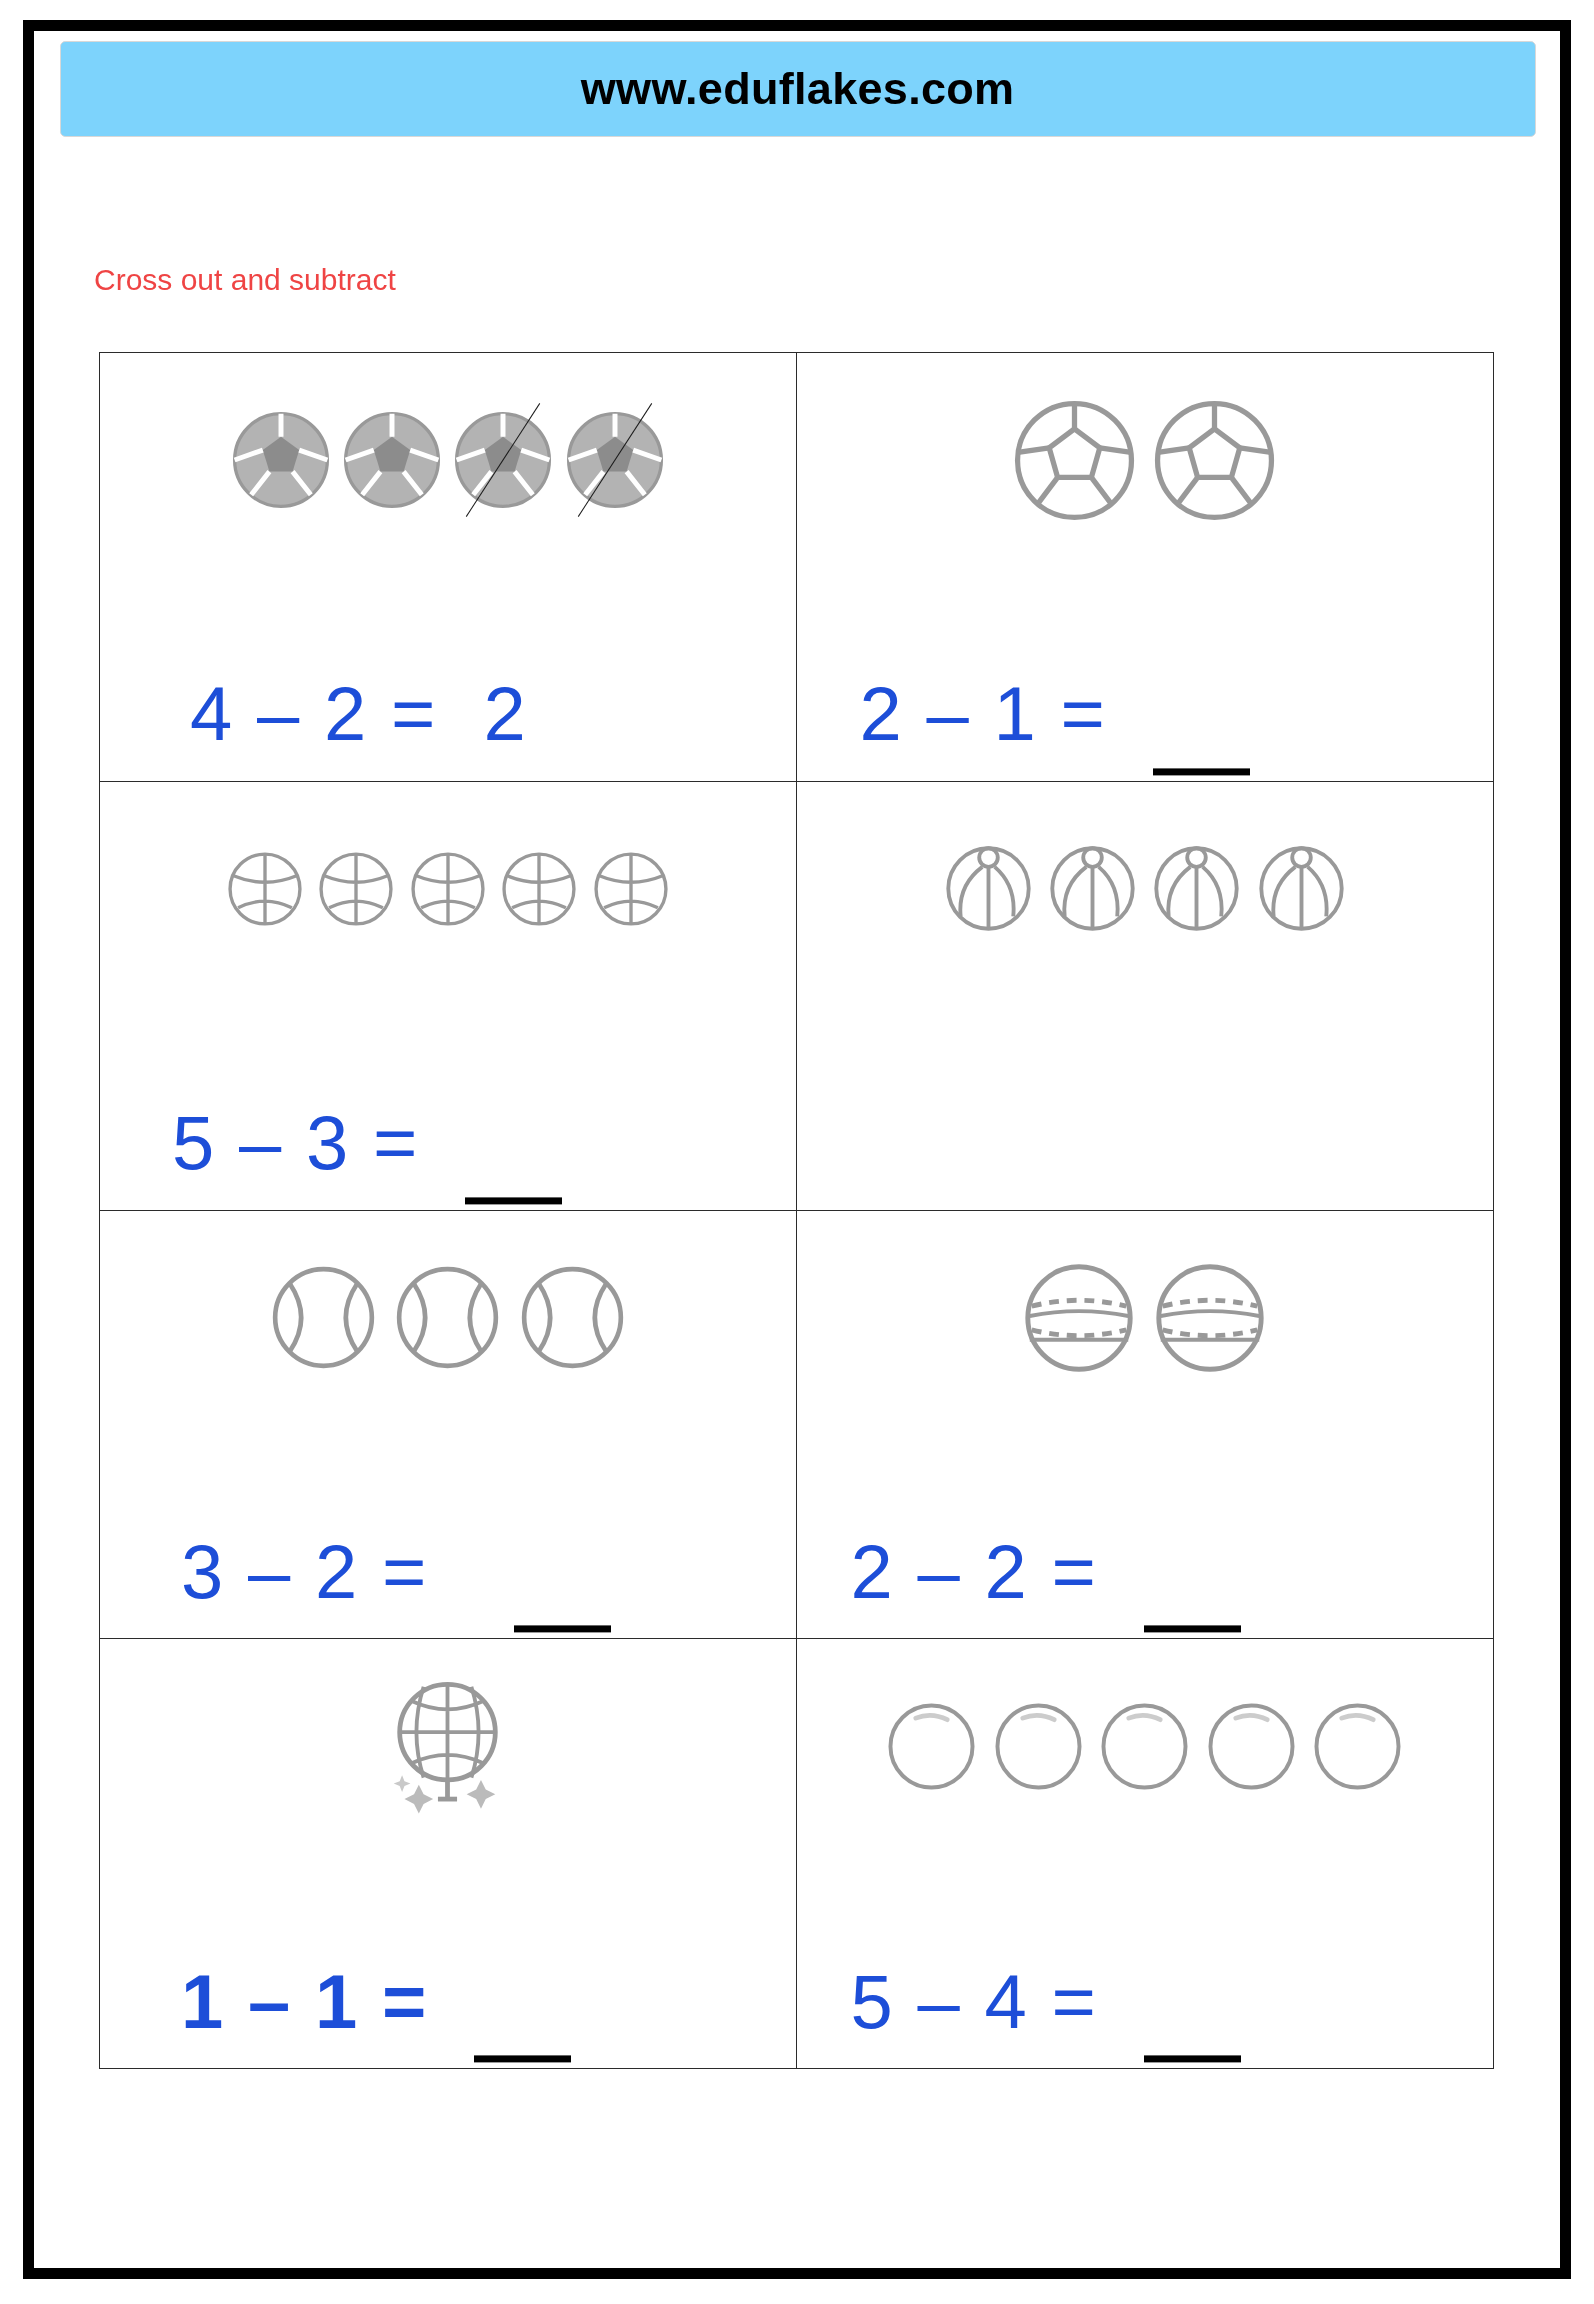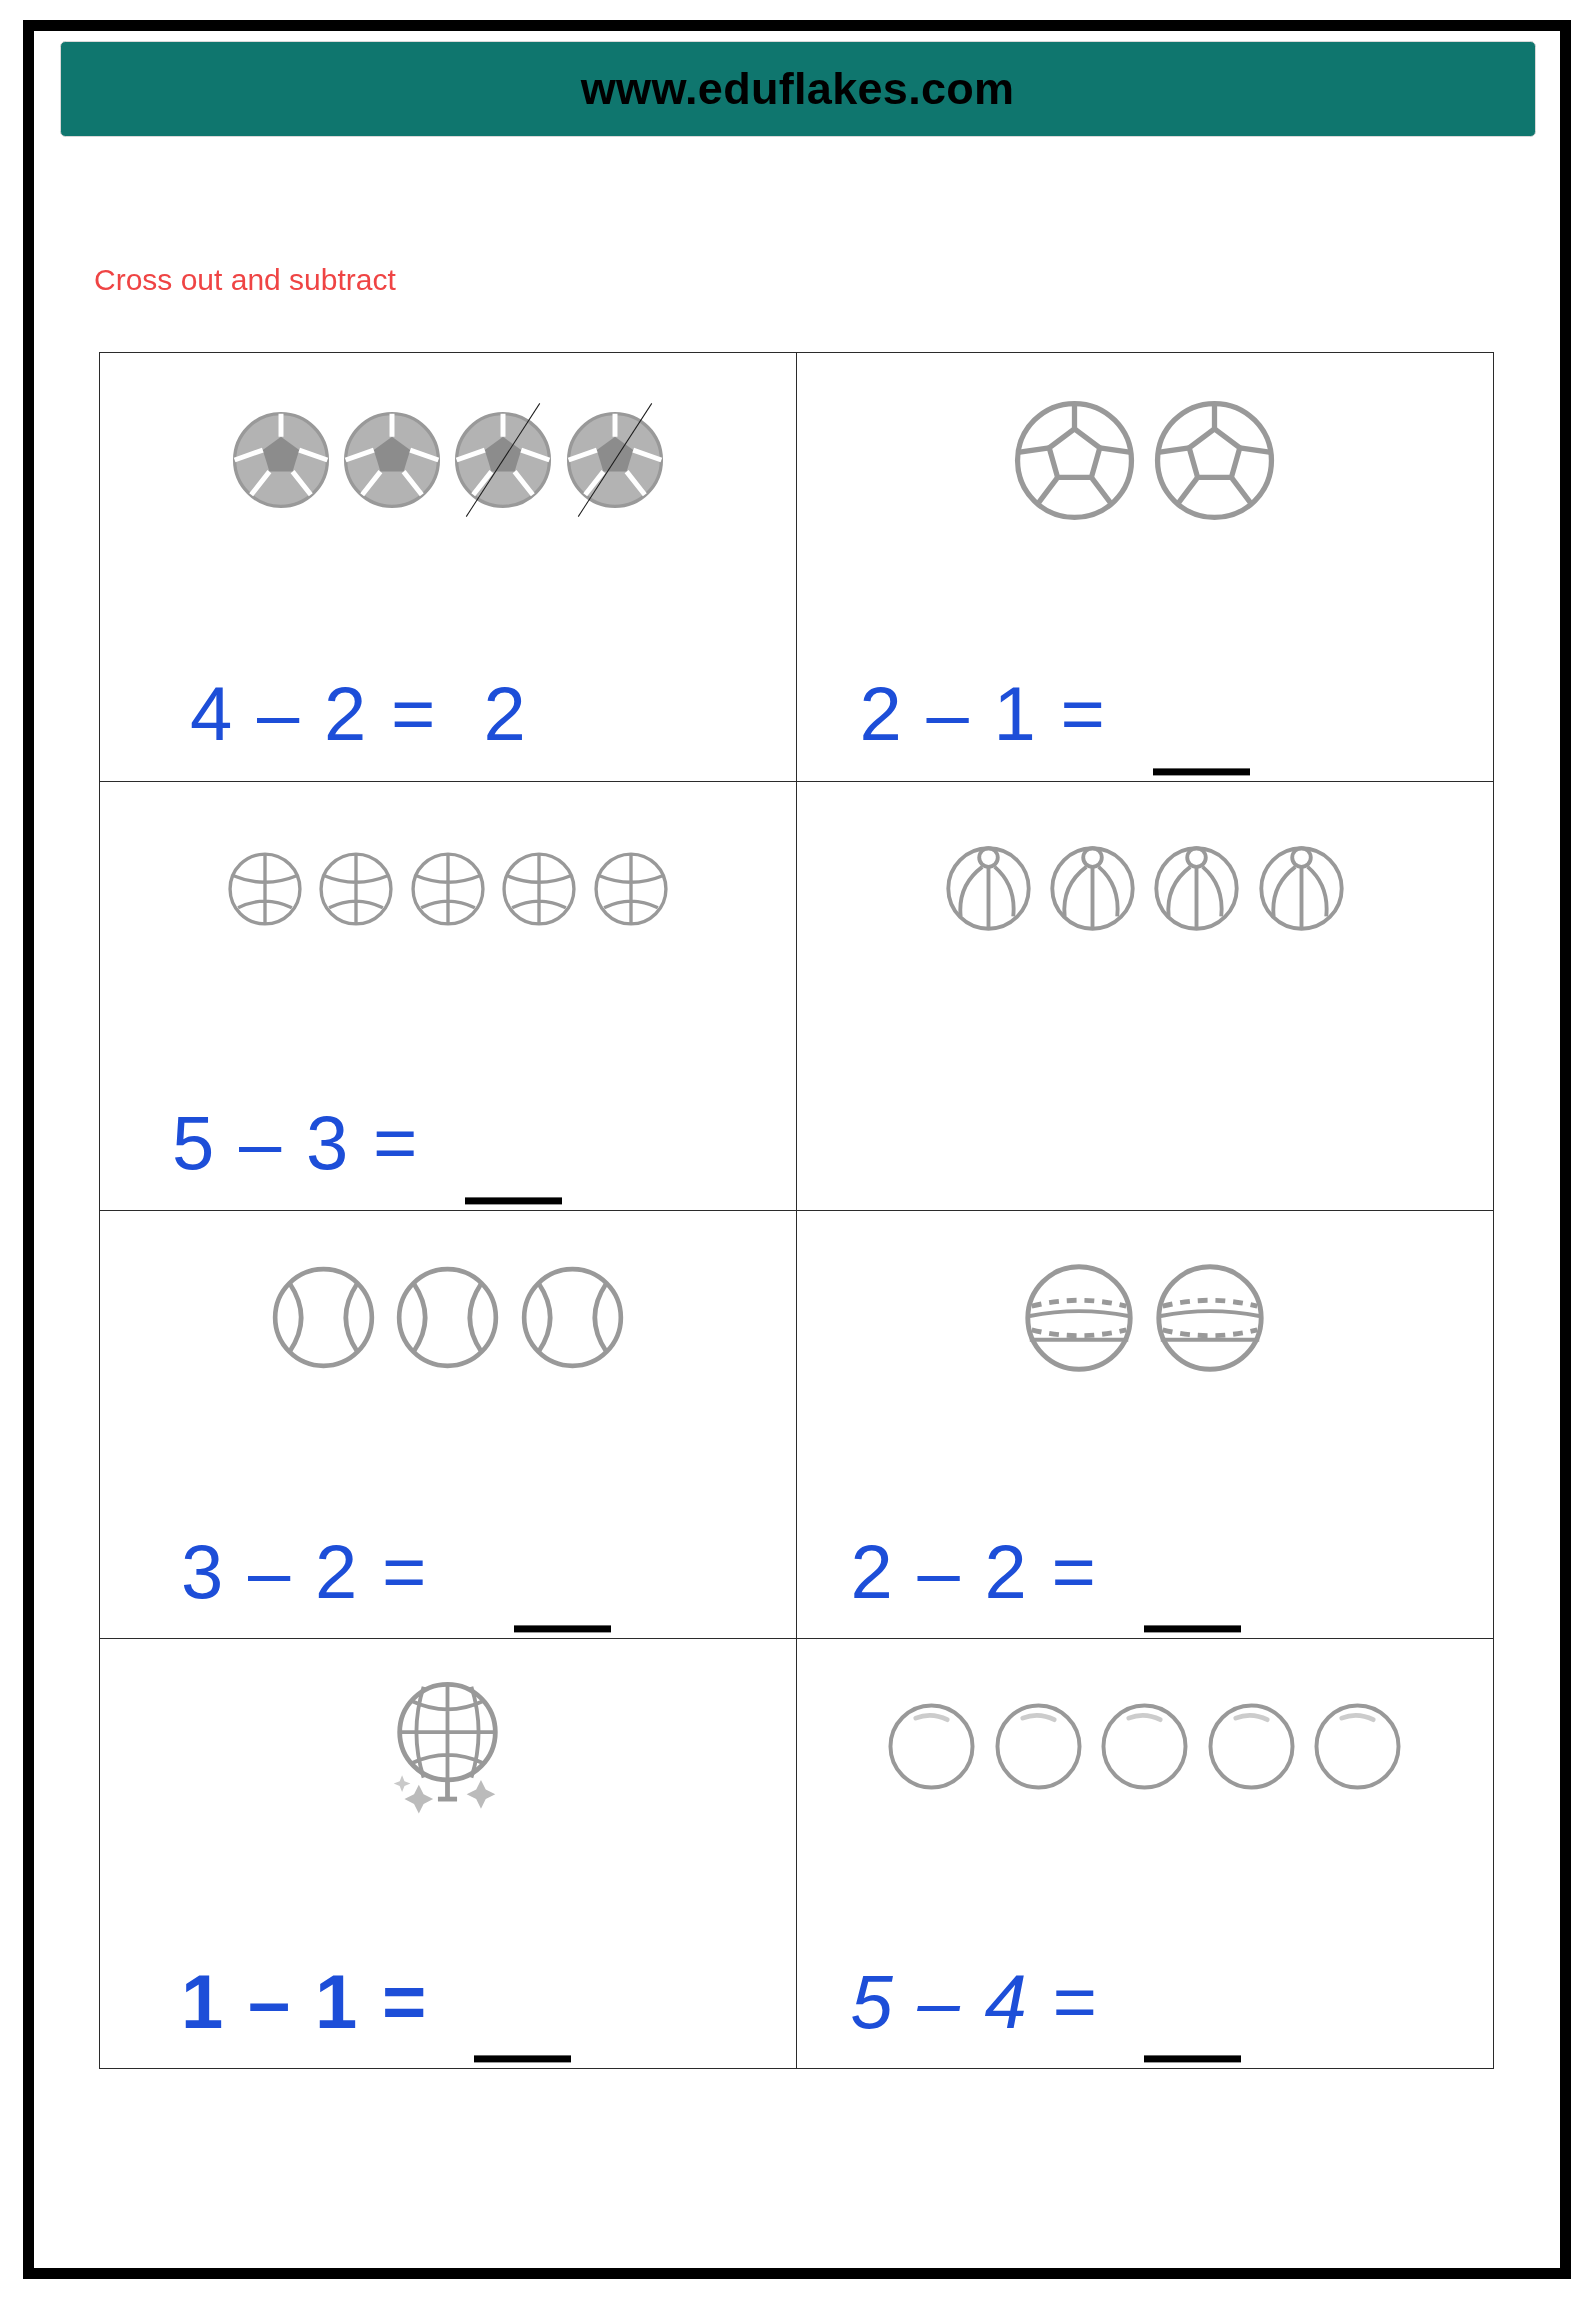--- a/index.html
+++ b/index.html
@@ -38,21 +38,21 @@
     width: 1501px;
     height: 2216px;
     box-sizing: border-box;
   }
   .site-banner {
     position: absolute;
     left: 12.6px;
     top: 0px;
     width: 1476px;
     height: 96px;
-    background: #0f766e;
+    background: #7dd3fc;
     border: 0.9px solid #d8d8d8;
     border-radius: 5.4px;
     box-sizing: border-box;
     display: flex;
     align-items: center;
     justify-content: center;
   }
   .site-banner .site-title {
     font-size: 45px;
     font-weight: bold;
@@ -141,21 +141,21 @@
     transform: translateY(23.4px);
   }
   
   .cell-1 .equation { justify-content: flex-start; padding-left: 90px; }
   .cell-2 .equation { justify-content: flex-start; padding-left: 63px; }
   .cell-3 .equation { justify-content: flex-start; padding-left: 72px; }
   .cell-4 .equation { justify-content: flex-start; padding-left: 54px; }
   .cell-5 .equation { justify-content: flex-start; padding-left: 81px; gap: 40px; }
   .cell-6 .equation { justify-content: flex-start; padding-left: 54px; margin-top: 36px; }
   .cell-7 .equation { justify-content: flex-start; padding-left: 81px; font-weight: bold; }
-  .cell-8 .equation { justify-content: flex-start; padding-left: 54px; font-style: italic; }
+  .cell-8 .equation { justify-content: flex-start; padding-left: 54px; }
   svg { display: block; }
 </style>
 </head>
 <body>
 
 <div class="page">
   <div class="outer-frame"></div>
   <div class="inner-area">
 
     <div class="site-banner">

